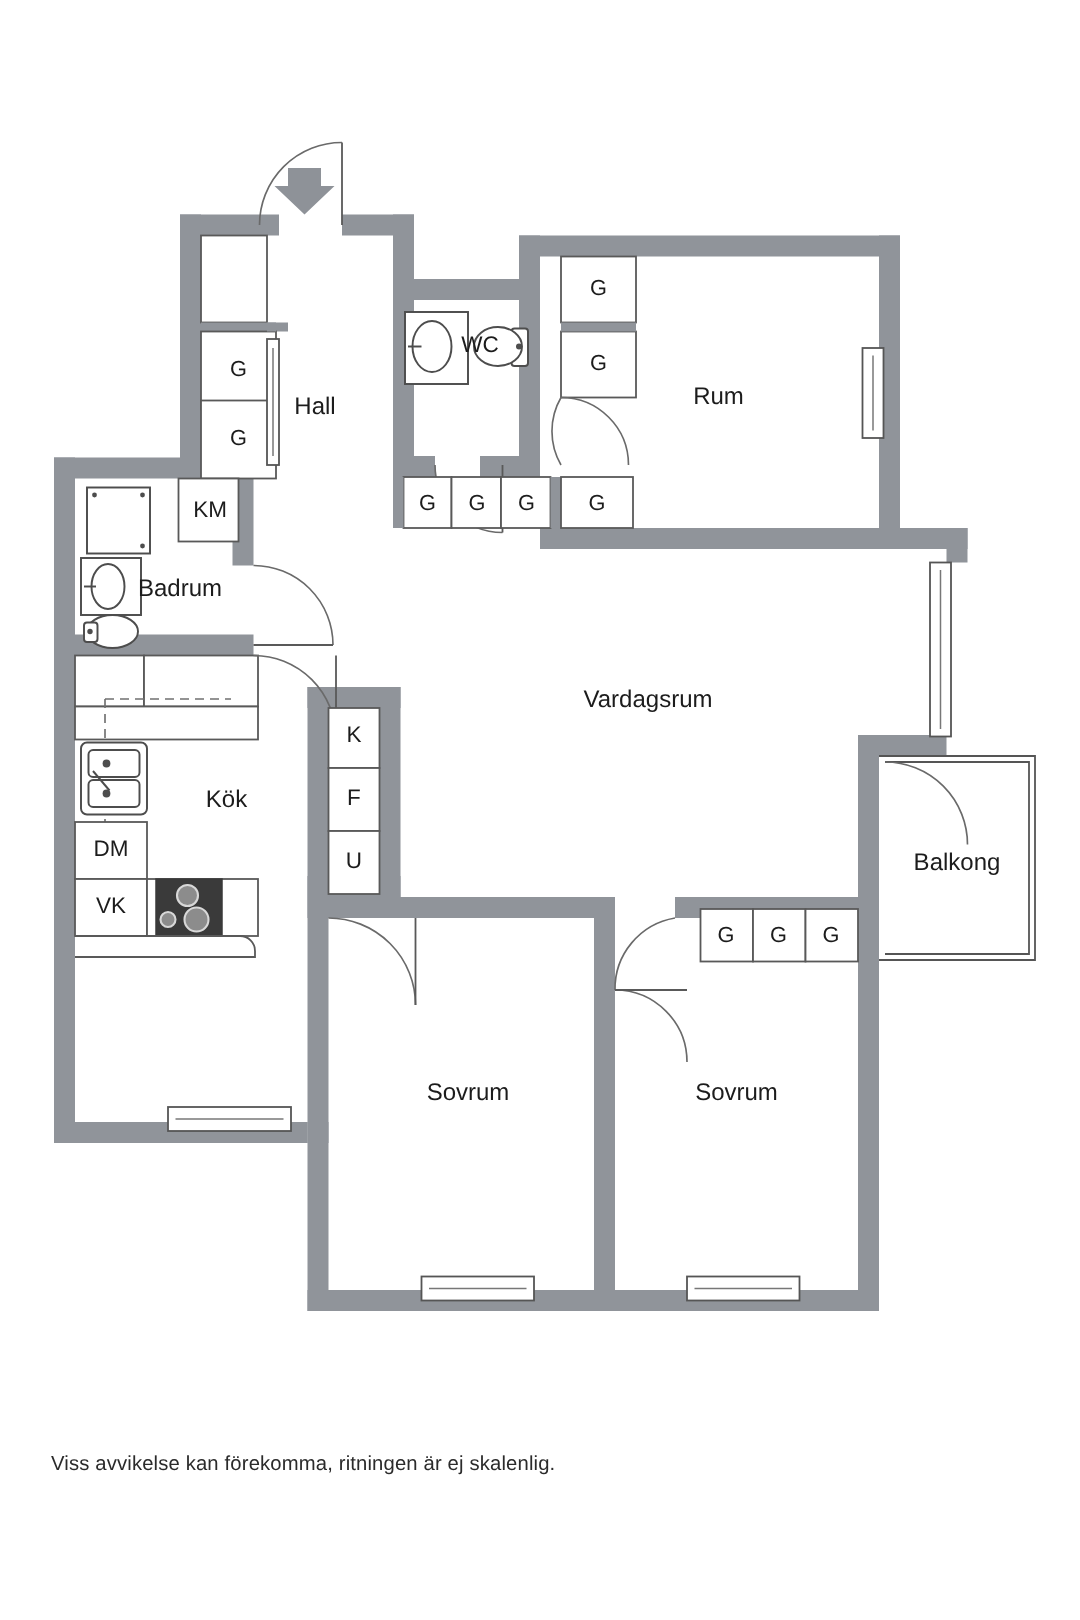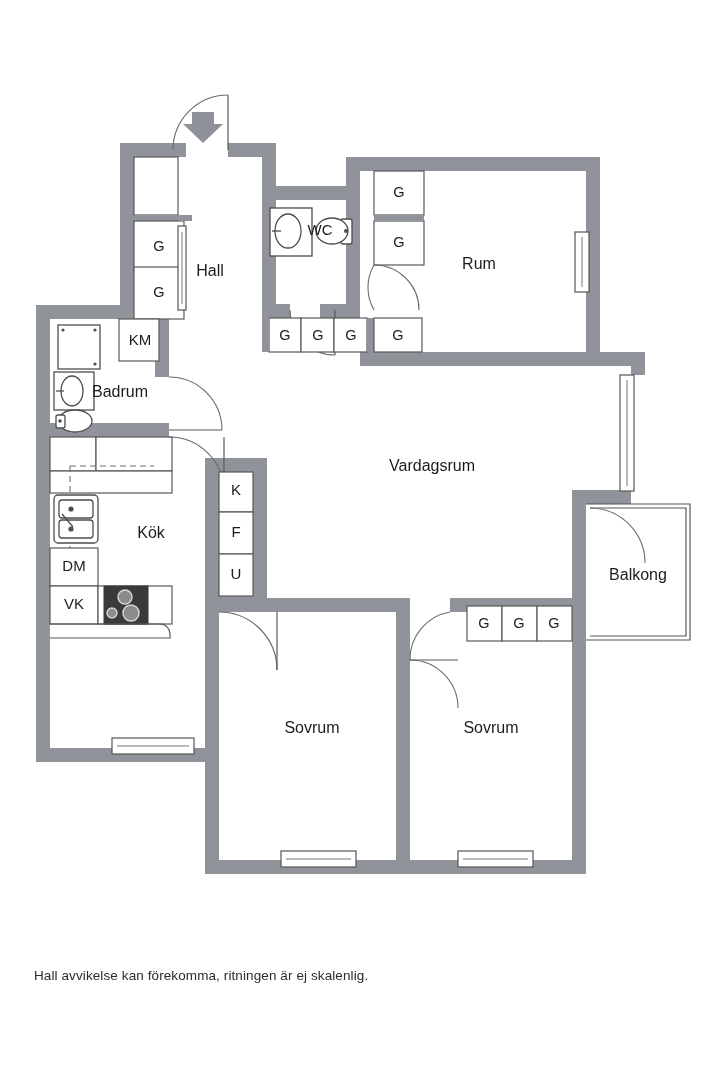--- a/index.html
+++ b/index.html
@@ -327,13 +327,13 @@
       <text class="small-label" x="74" y="567">DM</text>
       <text class="small-label" x="74" y="605">VK</text>
       <text class="small-label" x="236" y="491">K</text>
       <text class="small-label" x="236" y="533">F</text>
       <text class="small-label" x="236" y="575">U</text>
     </g>
 
   </svg>
 </div>
 
-<div class="footnote">Hall avvikelse kan förekomma, ritningen är ej skalenlig.</div>
+<div class="footnote">Viss avvikelse kan förekomma, ritningen är ej skalenlig.</div>
 
 </body></html>

